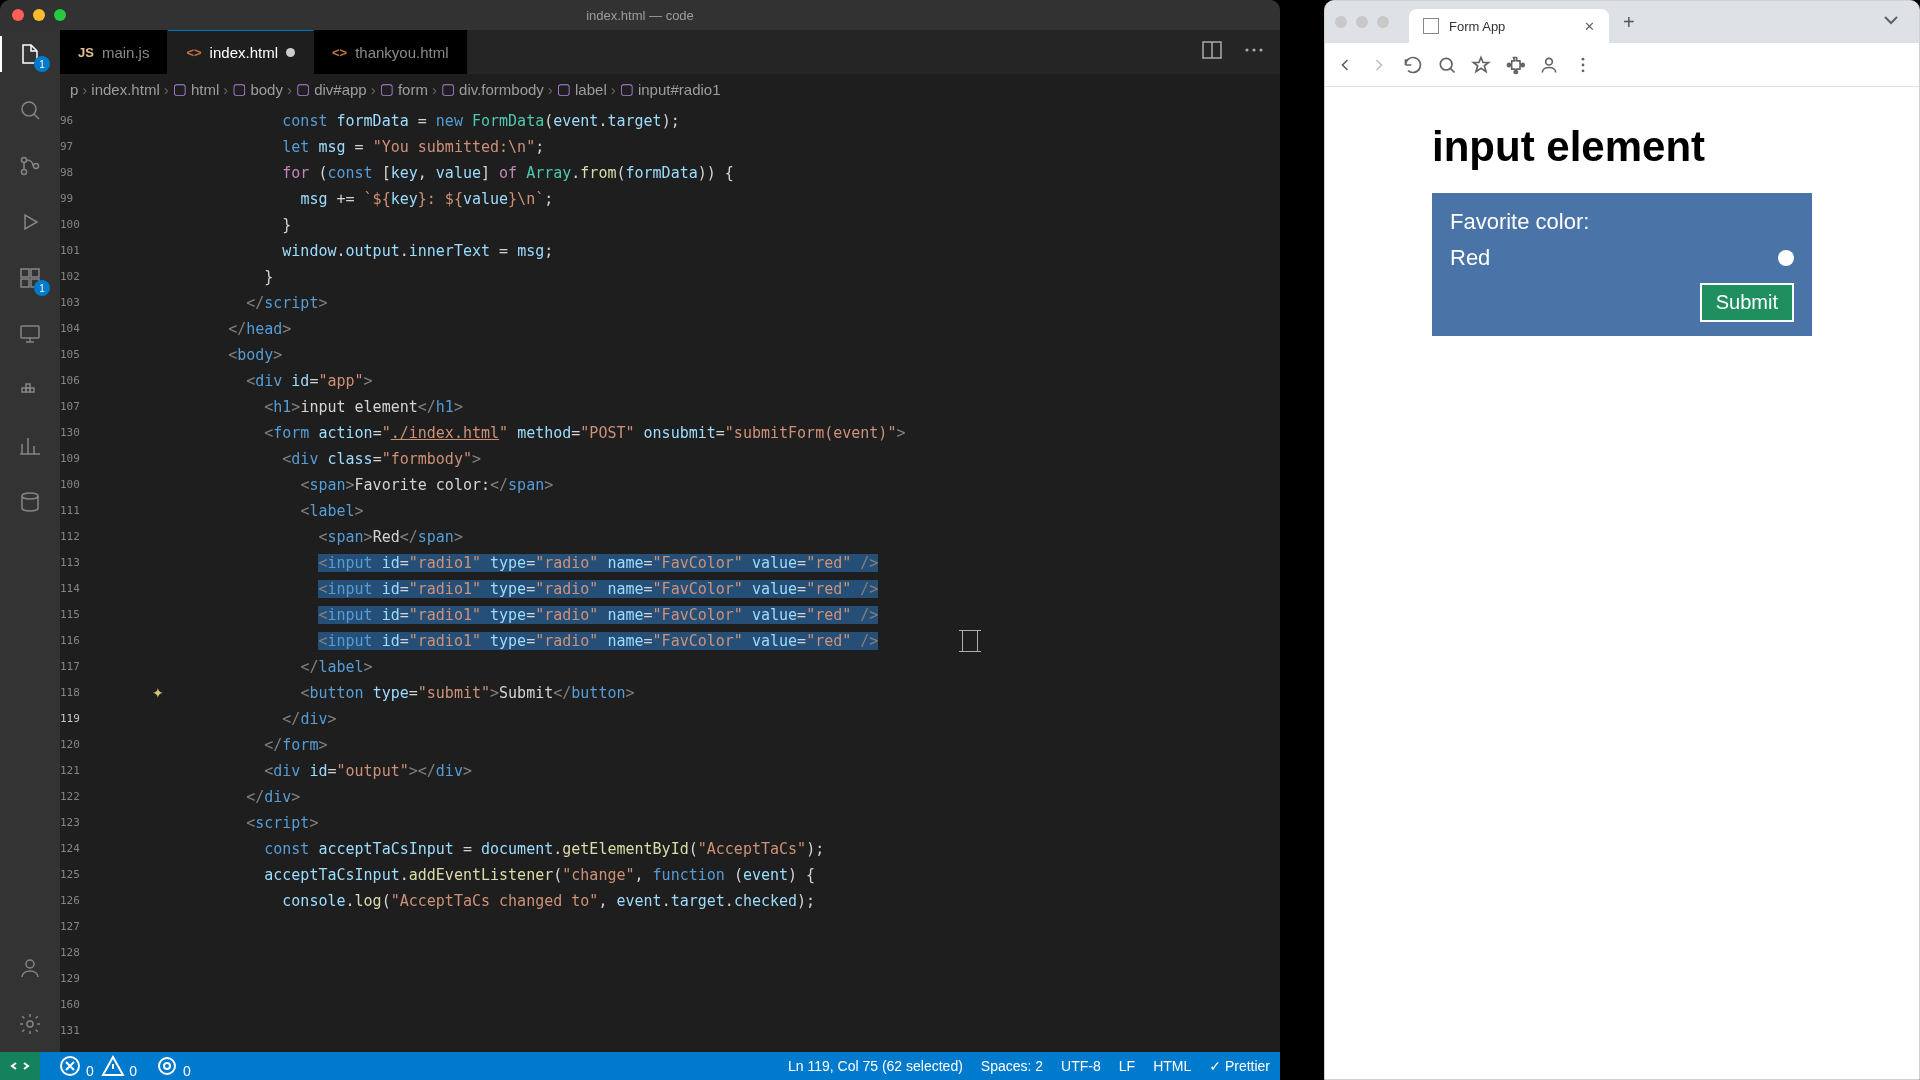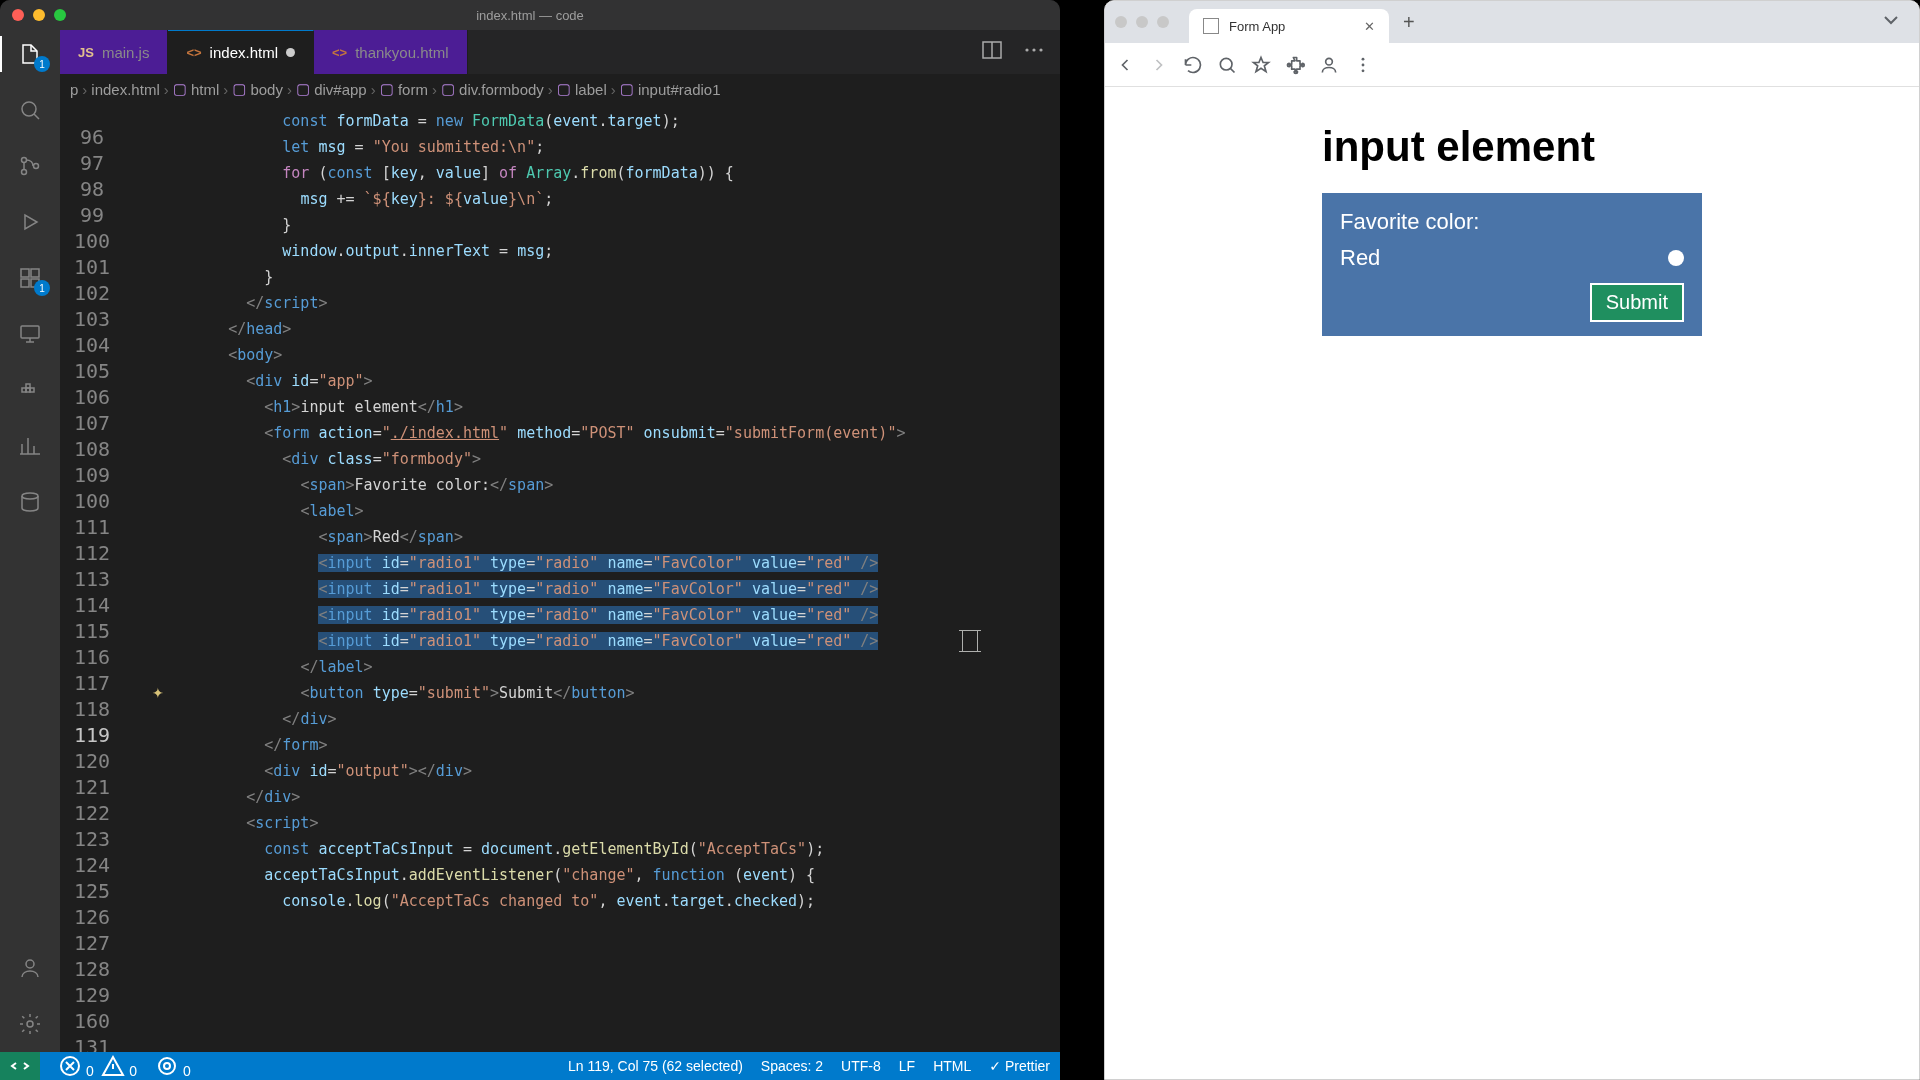--- a/index.html
+++ b/index.html
@@ -6,21 +6,21 @@
   body {
     font-family: -apple-system, BlinkMacSystemFont, "Segoe UI", sans-serif;
     background: #000;
     width: 1920px;
     height: 1080px;
     display: flex;
     overflow: hidden;
   }
   
   .vscode {
-    width: 1060px;
+    width: 1280px;
     height: 1080px;
     background: #1e1e1e;
     display: flex;
     flex-direction: column;
     border-radius: 10px 10px 0 0;
     overflow: hidden;
     position: relative;
   }
   .titlebar {
     height: 30px;
@@ -69,42 +69,41 @@
   }
   .activity-bottom { margin-top:auto; margin-bottom:14px; display:flex;flex-direction:column;gap:28px;align-items:center;}
   .editor-area { flex:1; display:flex; flex-direction:column; min-width:0; }
   .tabbar {
     height: 44px; background:#252526; display:flex; align-items:stretch;
     position:relative;
   }
   .tab {
     display:flex;align-items:center;gap:8px;
     padding:0 18px; color:#8a8a8a; font-size:15px;
-    background:#4c1d95; border-right:1px solid #1e1e1e;
+    background:#000000; border-right:1px solid #1e1e1e;
   }
   .tab.active { background:#1e1e1e; color:#fff; border-top:1px solid #007acc; }
   .tab .ficon { color:#e2c08d; font-weight:bold;font-size:13px;}
   .tab.active .ficon { color:#e2c08d; }
   .tab .ficon.html { color:#c5753d; }
   .tab .dirty { width:9px;height:9px;border-radius:50%;background:#ccc; }
   .tabbar-actions{ margin-left:auto; display:flex;align-items:center;gap:18px;padding-right:14px;color:#aaa;}
   .breadcrumb {
     height:30px; background:#1e1e1e; color:#9d9d9d;
     display:flex;align-items:center; font-size:15px;
     padding-left:10px; gap:4px; white-space:nowrap; overflow:hidden;
   }
   .breadcrumb .chev { color:#666; }
   .code-area { flex:1; display:flex; overflow:hidden; background:#1e1e1e; position:relative;}
   .gutter {
     width: 88px; padding-top:4px;
-    text-align:center; color:#858585; font-family:Menlo,Consolas,monospace;
-    font-size:20px; line-height:26px;
+    text-align:left; color:#858585; font-family:Menlo,Consolas,monospace;
+    font-size:11px; line-height:26px;
     padding-right:24px;
     position:relative;
-    margin-top:16px;
   }
   .gutter .ln { height:26px; }
   .gutter .ln.cur { color:#c6c6c6; }
   .gutter-gutter2{
     width:44px;padding-top:4px;line-height:26px;font-size:14px;position:relative;
   }
   .sparkle{position:absolute;left:4px;color:#d8c278;font-size:14px;}
   .code {
     flex:1; font-family:Menlo,Consolas,monospace;
     font-size:15px; line-height:26px;
@@ -334,21 +333,21 @@
             <div class="ln">98</div>
             <div class="ln">99</div>
             <div class="ln">100</div>
             <div class="ln">101</div>
             <div class="ln">102</div>
             <div class="ln">103</div>
             <div class="ln">104</div>
             <div class="ln">105</div>
             <div class="ln">106</div>
             <div class="ln">107</div>
-            <div class="ln">108</div>
+            <div class="ln">130</div>
             <div class="ln">109</div>
             <div class="ln">100</div>
             <div class="ln">111</div>
             <div class="ln">112</div>
             <div class="ln">113</div>
             <div class="ln">114</div>
             <div class="ln">115</div>
             <div class="ln">116</div>
             <div class="ln">117</div>
             <div class="ln">118</div>

